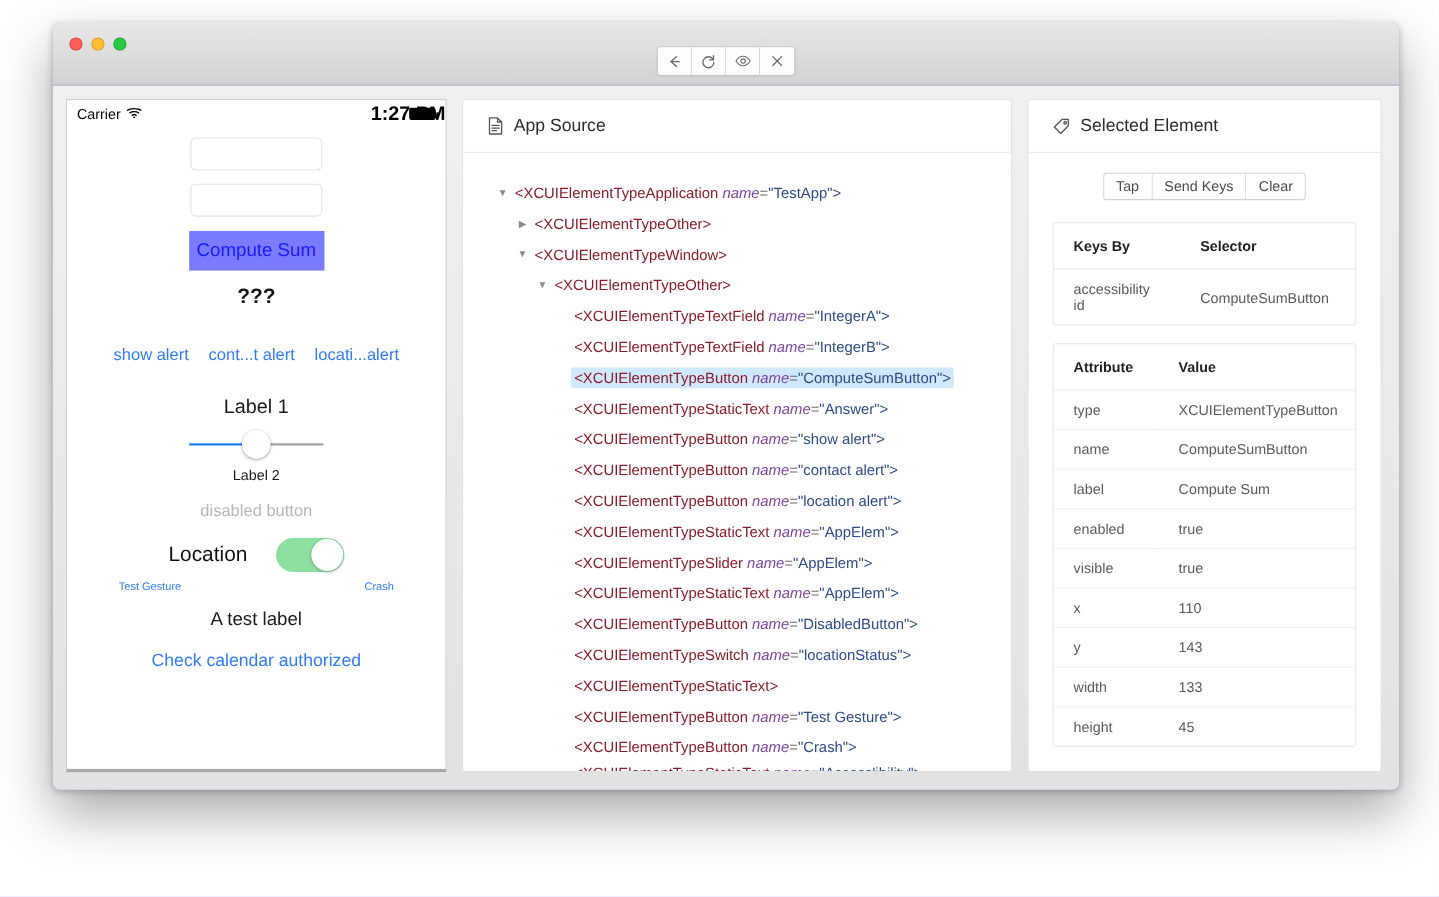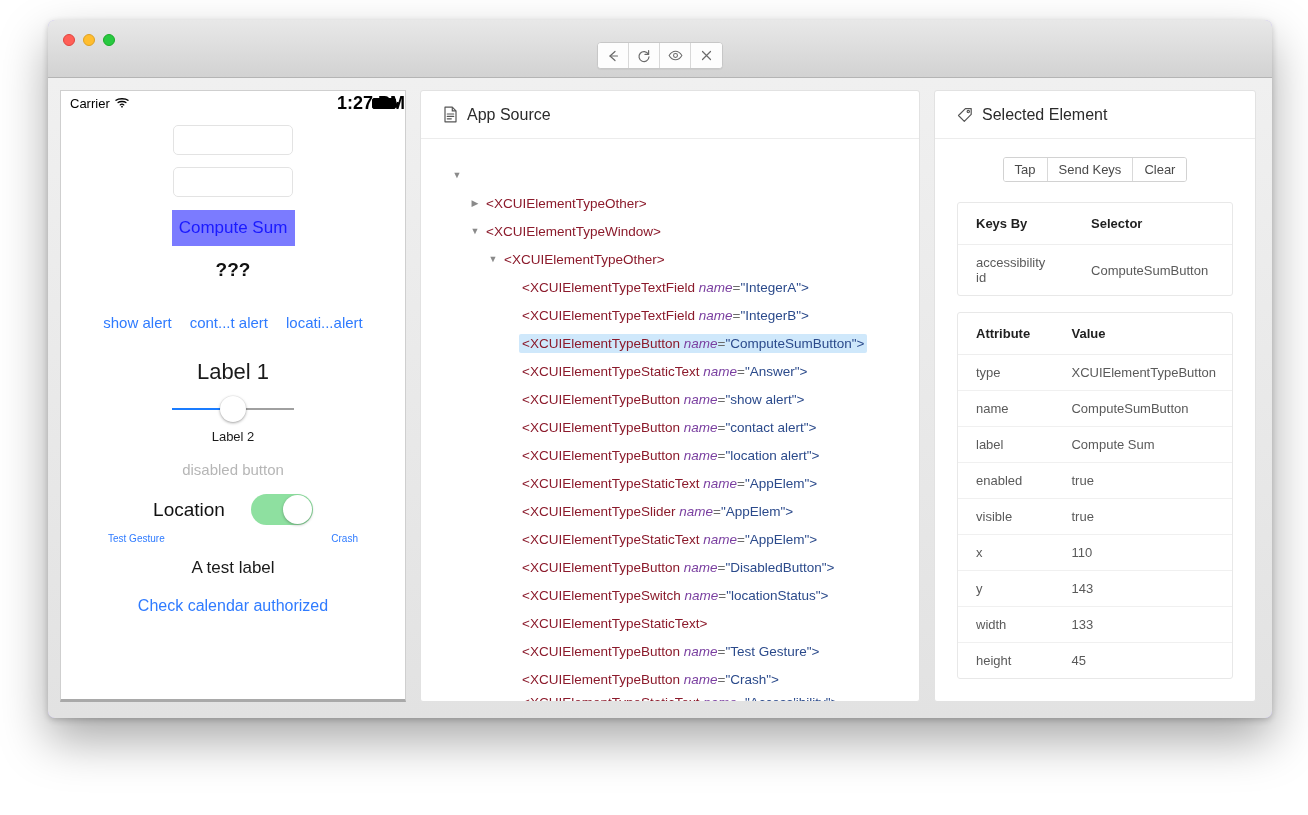--- a/index.html
+++ b/index.html
@@ -121,21 +121,21 @@
     margin-top: 1px;
     cursor: pointer;
   }
   .answer { margin-top: 13px; font-size: 19px; font-weight: bold; color: #111; }
   .alert-row {
     margin-top: 33px;
     display: flex; gap: 18px;
     font-size: 15px; color: #2f7bff;
   }
   .alert-row span { cursor: pointer; }
-  .lbl1 { margin-top: 28px; font-size: 22px; color: #1a1a1a; }
+  .lbl1 { margin-top: 28px; font-size: 18px; color: #1a1a1a; }
   .slider-wrap {
     margin-top: 10px; width: 122px; height: 28px;
     position: relative; display: flex; align-items: center;
   }
   .track-left  { height: 2px; background: #1a7cff; width: 50%; }
   .track-right { height: 2px; background: #a0a0a0; width: 50%; }
   .knob {
     position: absolute; left: 50%; top: 50%;
     transform: translate(-50%,-50%);
     width: 26px; height: 26px; border-radius: 50%;
@@ -374,20 +374,21 @@
             <path d="M2 1.2 H9.3 L13 4.9 V15.8 H2 Z" stroke-linejoin="round"></path>
             <path d="M9.3 1.2 V4.9 H13"></path>
             <path d="M4.3 8 H10.7 M4.3 10.4 H10.7 M4.3 12.8 H8.3" stroke-linecap="round"></path>
           </svg>
         </span>
         <span>App Source</span>
       </div>
       <div class="tree" id="tree">
           <div class="tnode" style="padding-left: 28px;">
             <span class="twist">▼</span>
+            <span class="tlabel"><span class="tag">&lt;XCUIElementTypeApplication </span><span class="attr">name</span><span class="eq">=</span><span class="val">"TestApp"&gt;</span></span>
           </div>
           <div class="tnode" style="padding-left: 46px;">
             <span class="twist">▶</span>
             <span class="tlabel"><span class="tag">&lt;XCUIElementTypeOther&gt;</span></span>
           </div>
           <div class="tnode" style="padding-left: 46px;">
             <span class="twist">▼</span>
             <span class="tlabel"><span class="tag">&lt;XCUIElementTypeWindow&gt;</span></span>
           </div>
           <div class="tnode" style="padding-left: 64px;">

